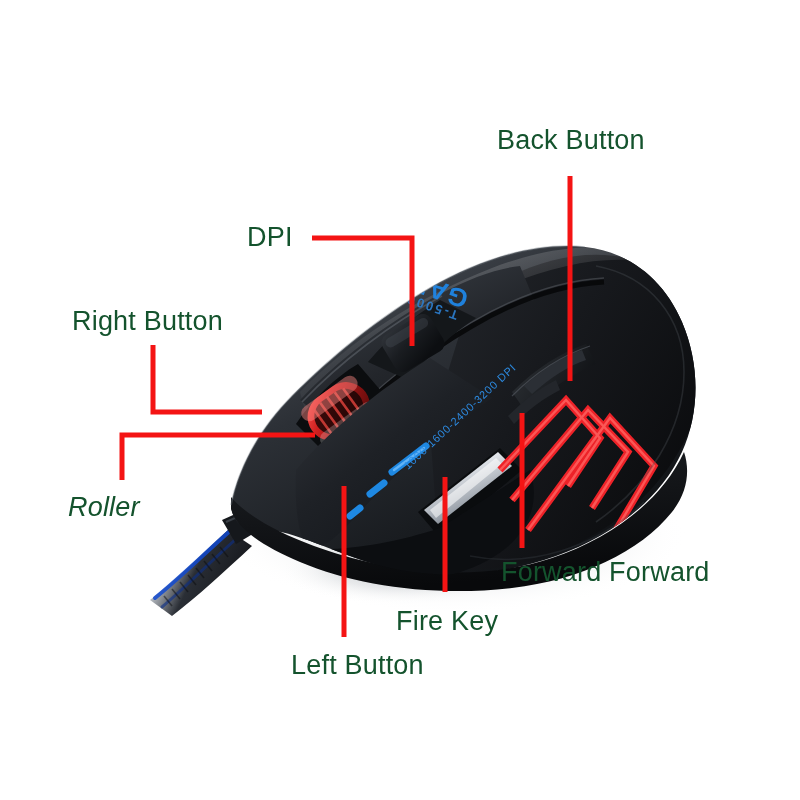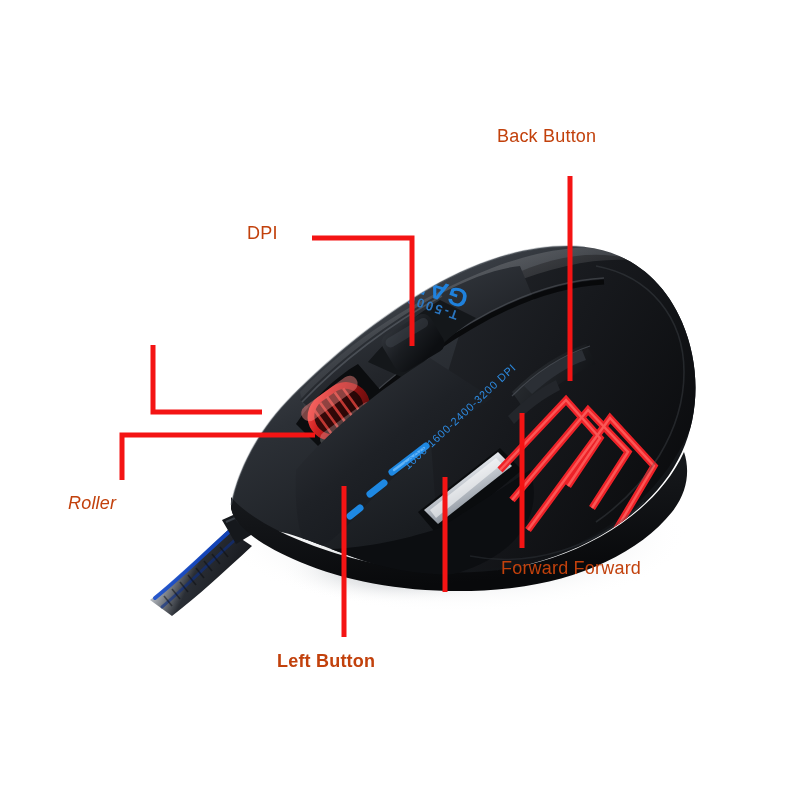--- a/index.html
+++ b/index.html
@@ -20,23 +20,23 @@
   }
   #stage svg.layer {
     position: absolute;
     left: 0;
     top: 0;
     width: 800px;
     height: 800px;
   }
   .callout-label {
     position: absolute;
-    color: #c2410c;
+    color: #14532d;
     font-family: "Liberation Sans", sans-serif;
-    font-size: 18px;
+    font-size: 27px;
     font-weight: 400;
     letter-spacing: 0.2px;
     white-space: nowrap;
     line-height: 1;
   }
 </style>
 </head>
 <body>
 
 <div id="stage">
@@ -279,21 +279,23 @@
       <path d="M 344,486 L 344,637"></path>
       <path d="M 445,477 L 445,592"></path>
       <path d="M 522,413 L 522,548"></path>
     </g>
   </svg>
 
   <div class="callout-label" style="left:497px; top:127px;">Back Button</div>
 
   <div class="callout-label" style="left:247px; top:224px;text-align:center;">DPI</div>
 
+  <div class="callout-label" style="left:72px; top:308px;">Right Button</div>
 
   <div class="callout-label" style="left:68px; top:494px;font-style:italic;">Roller</div>
 
-  <div class="callout-label" style="left:277px; top:652px;font-weight:bold;">Left Button</div>
-
+  <div class="callout-label" style="left:291px; top:652px;">Left Button</div>
+
+  <div class="callout-label" style="left:396px; top:608px;">Fire Key</div>
 
   <div class="callout-label" style="left:501px; top:559px;">Forward Forward</div>
 
 </div>
 
 </body></html>

